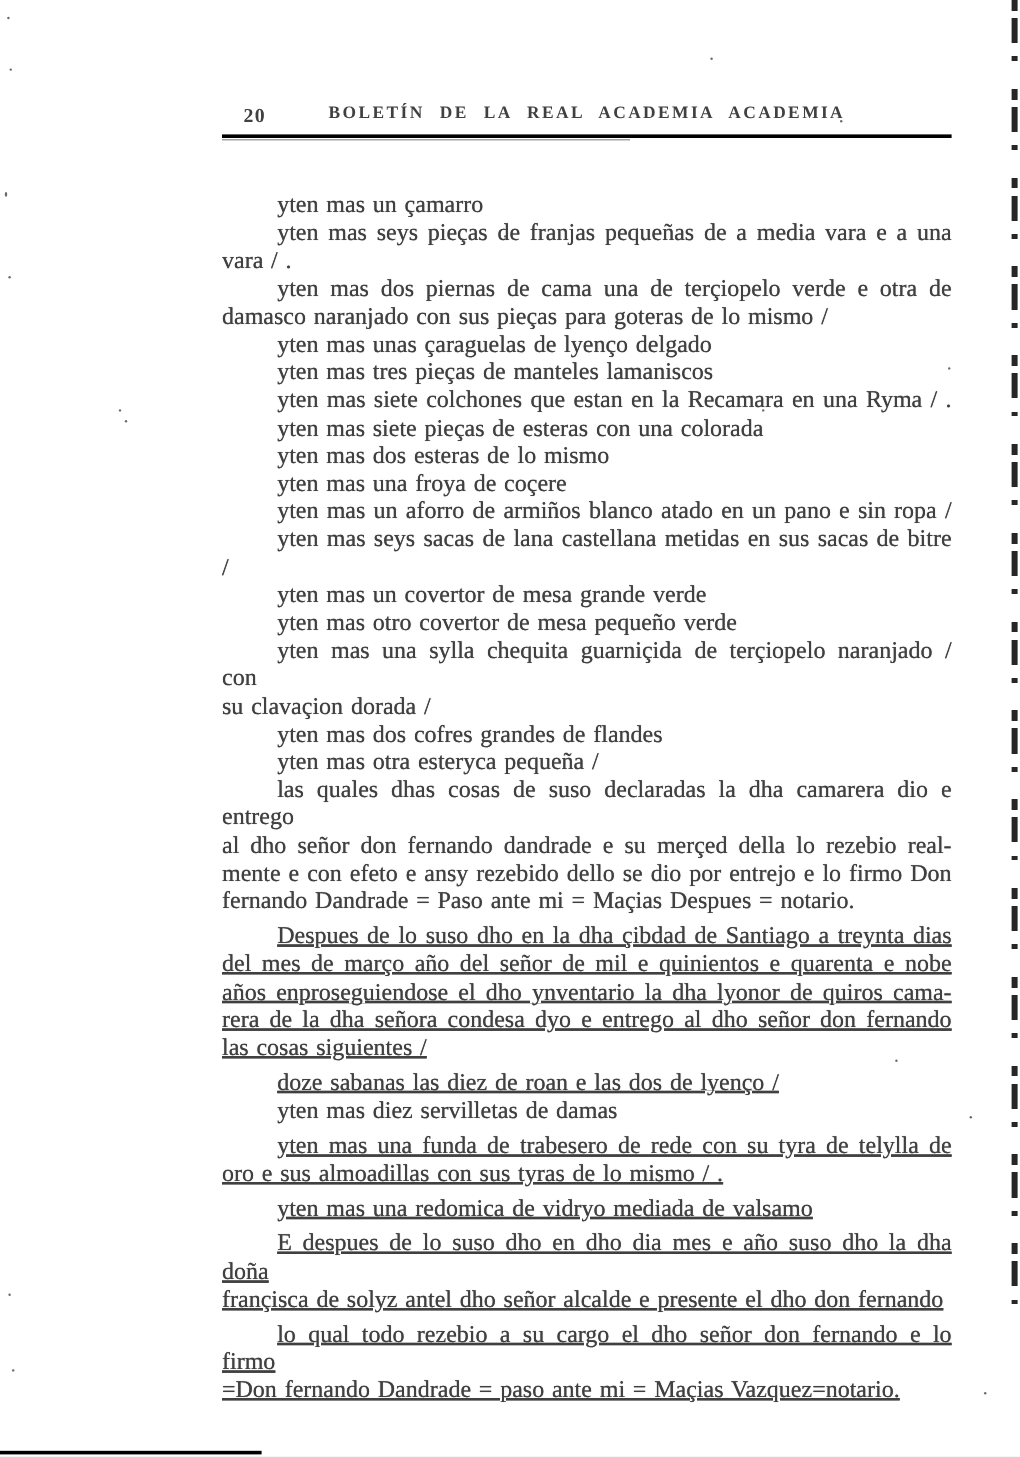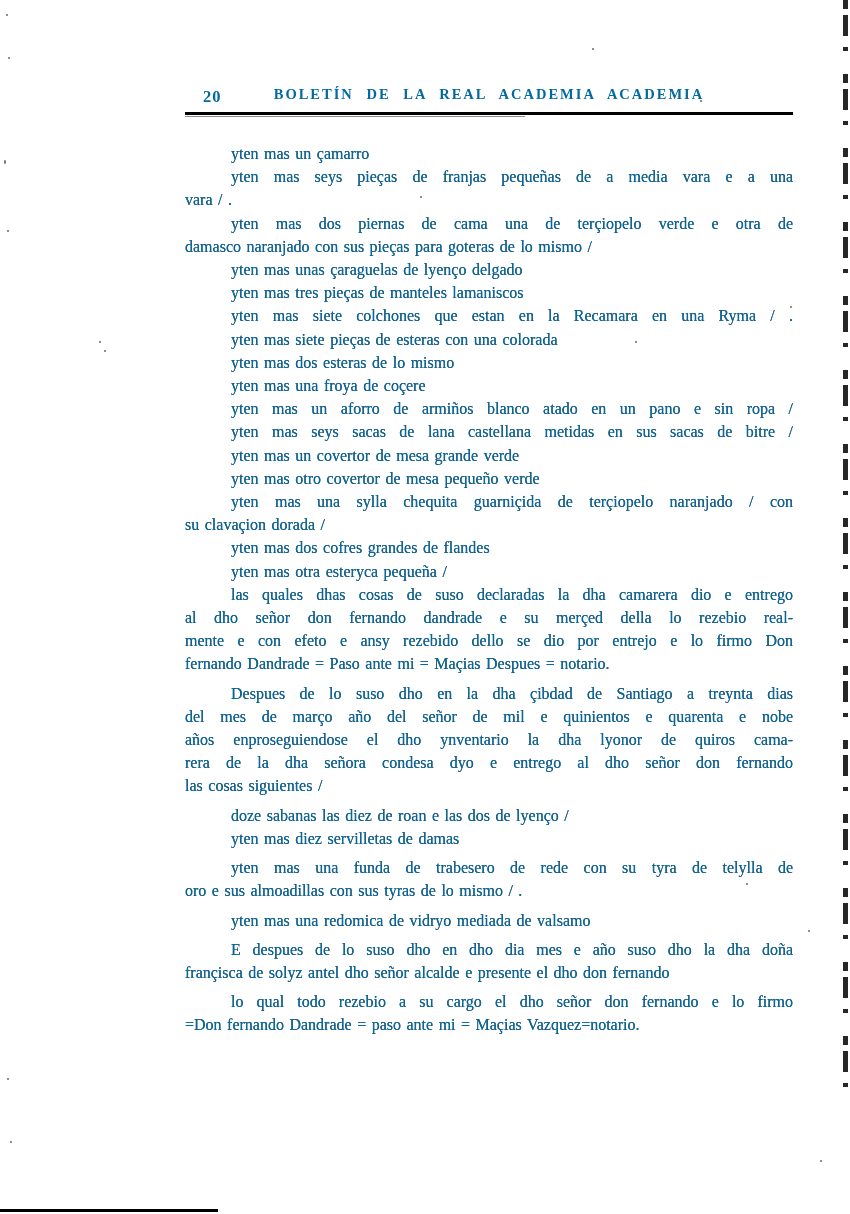--- a/index.html
+++ b/index.html
@@ -7,21 +7,21 @@
     padding: 0;
     background: #e8e8e8;
   }
   .page {
     position: relative;
     width: 850px;
     height: 1214px;
     background: #ffffff;
     overflow: hidden;
     font-family: "Liberation Serif", "DejaVu Serif", serif;
-    color: #0369a1;
+    color: #404040;
   }
   
   .right-edge-line {
     position: absolute;
     top: 0;
     right: 2px;
     width: 5px;
     height: 1105px;
     background: repeating-linear-gradient(
       180deg,
@@ -87,28 +87,28 @@
     content: "";
     position: absolute;
     left: 0;
     top: 4px;
     width: 56%;
     height: 1px;
     background: #000;
     opacity: 0.45;
   }
   .doc-body {
-    margin-top: 27px;
-    font-size: 16px;
+    margin-top: 45px;
+    font-size: 20px;
     line-height: 23.2px;
     word-spacing: 1.5px;
     text-shadow: 0 0 0.6px rgba(0, 0, 0, 0.7);
   }
   .para { margin: 0; }
-  .para.gap { margin-top: 6px; }
+  .para.gap { margin-top: 6px; text-decoration: underline; }
   .line { min-height: 23.2px; }
   .line.indent { text-indent: 46px; }
   .line.just {
     text-align: justify;
     text-align-last: justify;
   }
 </style>
 </head>
 <body>
 

